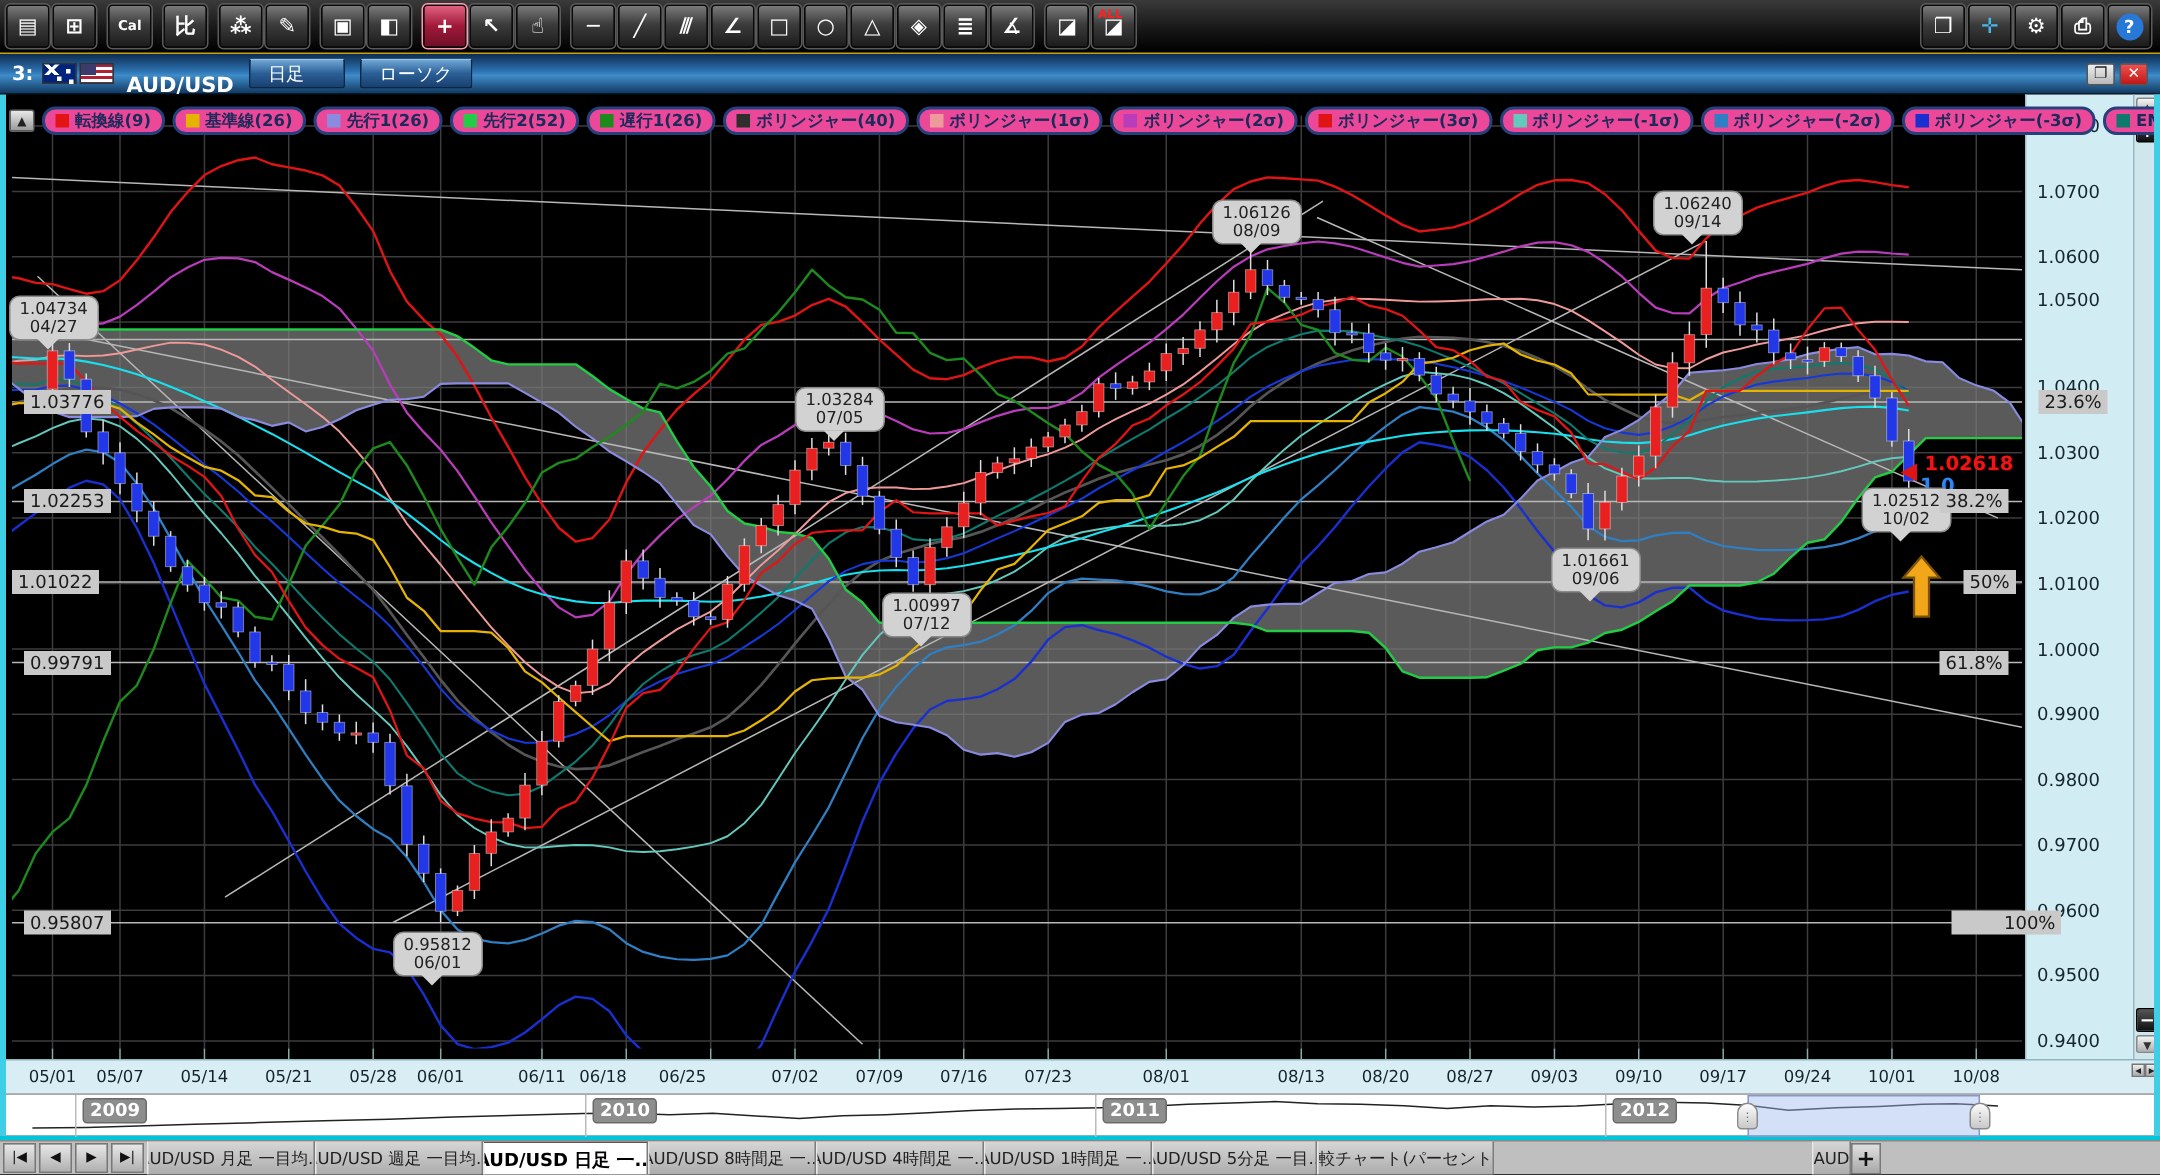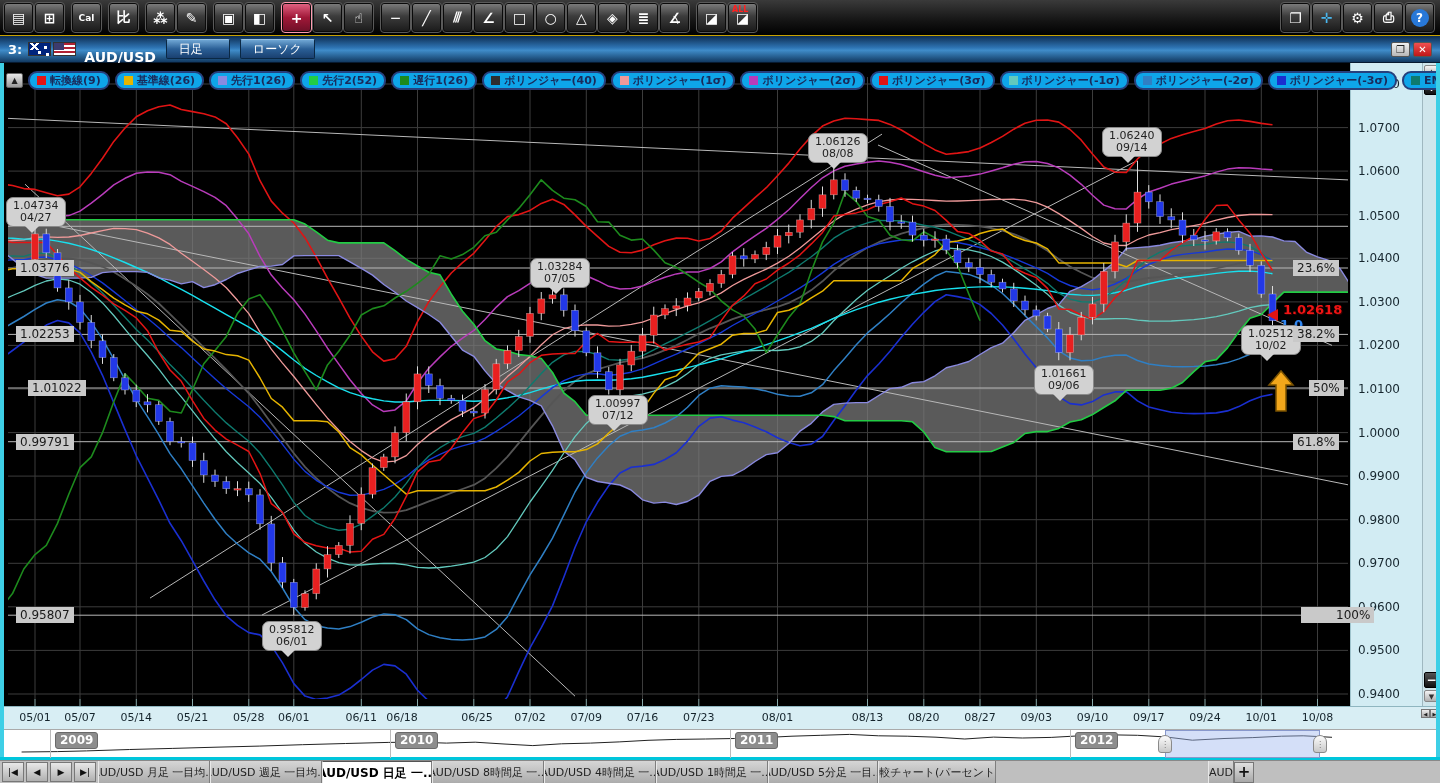--- a/index.html
+++ b/index.html
@@ -47,21 +47,21 @@
 
   
   .chart-shell { position:relative; height:643px; background:#000; }
   .plot { position:absolute; left:0; top:0; width:1350px; height:643px; }
   #chartsvg { position:absolute; left:0; top:0; }
   .edge-strip { position:absolute; top:0; width:4px; height:694px; background:#3ecfe6; z-index:40; }
 
   .legend { position:absolute; left:6px; top:8px; display:flex; align-items:center; gap:5px; z-index:20; }
   .legend-toggle { width:17px; height:15px; background:linear-gradient(180deg,#e8e8e8,#9a9a9a);
     border:1px solid #666; border-radius:2px; font-size:8px; text-align:center; line-height:13px; color:#222; cursor:pointer; }
-  .pill { background:#0ea5e9; border:2px solid #27407c; border-radius:9px; padding:0 7px; height:19px;
+  .pill { background:#ec4899; border:2px solid #27407c; border-radius:9px; padding:0 7px; height:19px;
     display:flex; align-items:center; gap:4px; font-size:11px; font-weight:bold; color:#1a2a5a;
     white-space:nowrap; cursor:pointer; }
   .swatch { width:9px; height:9px; display:inline-block; }
 
   .plabel { position:absolute; background:#c9c9c9; color:#1a1a1a; font-size:12px; padding:0 4px;
     line-height:16px; z-index:8; white-space:nowrap; }
   .callout { position:absolute; background:#d2d2d2; border:1px solid #8a8a8a; border-radius:7px;
     color:#222; font-size:11px; line-height:12px; text-align:center; padding:2px 6px; z-index:9; white-space:nowrap; }
   .callout:after { content:""; position:absolute; left:18px; bottom:-7px; border:7px solid transparent;
     border-top-color:#d2d2d2; border-bottom:0; }
@@ -558,49 +558,49 @@
             <span>ボリンジャー(-3σ)</span>
           </span>
           <span class="pill">
             <span class="swatch" style="background: rgb(14, 122, 110);"></span>
             <span>EMA(13)</span>
           </span>
         </div>
       <div id="overlays">
           <div class="plabel" style="left: 16px; top: 197.04px;">1.03776</div>
           <div class="plabel" style="left: 16px; top: 263.397px;">1.02253</div>
-          <div class="plabel" style="left: 28px; top: 317.031px;">1.01022</div>
+          <div class="plabel" style="left: 8px; top: 317.031px;">1.01022</div>
           <div class="plabel" style="left: 16px; top: 370.666px;">0.99791</div>
           <div class="plabel" style="left: 16px; top: 544.249px;">0.95807</div>
-          <div class="plabel fiblabel" style="top: 197.04px; left: 1293px;">23.6%</div>
+          <div class="plabel fiblabel" style="top: 197.04px; left: 1359px;">23.6%</div>
           <div class="plabel fiblabel" style="top: 263.397px; left: 1293px;">38.2%</div>
           <div class="plabel fiblabel" style="top: 317.031px; left: 1309px;">50%</div>
           <div class="plabel fiblabel" style="top: 370.666px; left: 1293px;">61.8%</div>
           <div class="plabel fiblabel" style="top: 544.249px; left: 1301px; padding-left: 35px;">100%</div>
           <div class="callout" style="left: 6px; top: 134px;"><span>1.04734</span><br><span>04/27</span></div>
           <div class="callout" style="left: 262px; top: 558px;"><span>0.95812</span><br><span>06/01</span></div>
           <div class="callout" style="left: 530px; top: 195px;"><span>1.03284</span><br><span>07/05</span></div>
           <div class="callout" style="left: 588px; top: 332px;"><span>1.00997</span><br><span>07/12</span></div>
-          <div class="callout" style="left: 808px; top: 70px;"><span>1.06126</span><br><span>08/08</span></div>
+          <div class="callout" style="left: 808px; top: 70px;"><span>1.06126</span><br><span>08/09</span></div>
           <div class="callout" style="left: 1034px; top: 302px;"><span>1.01661</span><br><span>09/06</span></div>
           <div class="callout" style="left: 1102px; top: 64px;"><span>1.06240</span><br><span>09/14</span></div>
           <div class="callout" style="left: 1241px; top: 262px;"><span>1.02512</span><br><span>10/02</span></div>
         </div>
       <span class="tag-sell" id="sell-tag" style="left: 1283px; top: 239px;">1.02618</span>
       <span class="tri-left" id="price-marker" style="left: 1267px; top: 246px;"></span>
       <span class="tag-buy" id="buy-tag" style="left: 1280px; top: 254px;">1.0</span>
       <svg id="arrow-svg" width="30" height="44" style="position: absolute; z-index: 14; left: 1266px; top: 306px;">
         <path d="M3 16 L15 2 L27 16 L20 16 L20 42 L10 42 L10 16 Z" fill="#f2a71b" stroke="#7a5200" stroke-width="1.5"></path>
       </svg>
     </div>
     <div class="axis" id="axis">
         <div class="axis-label" style="top: 14px;">1.0800</div>
         <div class="axis-label" style="top: 57.57px;">1.0700</div>
         <div class="axis-label" style="top: 101.14px;">1.0600</div>
-        <div class="axis-label" style="top: 146px;">1.0500</div>
+        <div class="axis-label" style="top: 130px;">1.0500</div>
         <div class="axis-label" style="top: 188.28px;">1.0400</div>
         <div class="axis-label" style="top: 231.85px;">1.0300</div>
         <div class="axis-label" style="top: 275.42px;">1.0200</div>
         <div class="axis-label" style="top: 318.99px;">1.0100</div>
         <div class="axis-label" style="top: 362.56px;">1.0000</div>
         <div class="axis-label" style="top: 406.13px;">0.9900</div>
         <div class="axis-label" style="top: 449.7px;">0.9800</div>
         <div class="axis-label" style="top: 493.27px;">0.9700</div>
         <div class="axis-label" style="top: 536.84px;">0.9600</div>
         <div class="axis-label" style="top: 580.41px;">0.9500</div>
@@ -620,21 +620,21 @@
     <div class="xs-btn" style="left:1421px">◀</div>
     <div class="xs-btn" style="left:1430px">▶</div>
   <div class="xdate" style="left: 35px;">05/01</div>
       <div class="xdate" style="left: 80px;">05/07</div>
       <div class="xdate" style="left: 136.25px;">05/14</div>
       <div class="xdate" style="left: 192.5px;">05/21</div>
       <div class="xdate" style="left: 248.75px;">05/28</div>
       <div class="xdate" style="left: 293.75px;">06/01</div>
       <div class="xdate" style="left: 361.25px;">06/11</div>
       <div class="xdate" style="left: 402px;">06/18</div>
-      <div class="xdate" style="left: 477px;">06/25</div>
+      <div class="xdate" style="left: 455px;">06/25</div>
       <div class="xdate" style="left: 530px;">07/02</div>
       <div class="xdate" style="left: 586.25px;">07/09</div>
       <div class="xdate" style="left: 642.5px;">07/16</div>
       <div class="xdate" style="left: 698.75px;">07/23</div>
       <div class="xdate" style="left: 777.5px;">08/01</div>
       <div class="xdate" style="left: 867.5px;">08/13</div>
       <div class="xdate" style="left: 923.75px;">08/20</div>
       <div class="xdate" style="left: 980px;">08/27</div>
       <div class="xdate" style="left: 1036.25px;">09/03</div>
       <div class="xdate" style="left: 1092.5px;">09/10</div>

